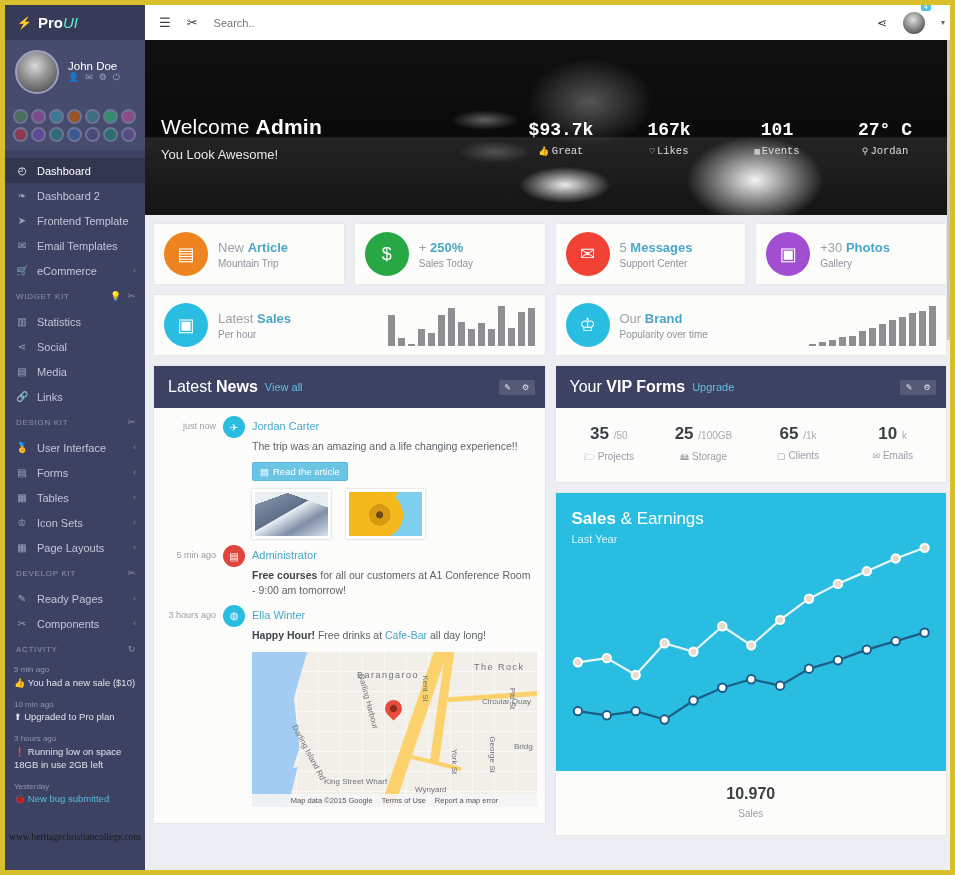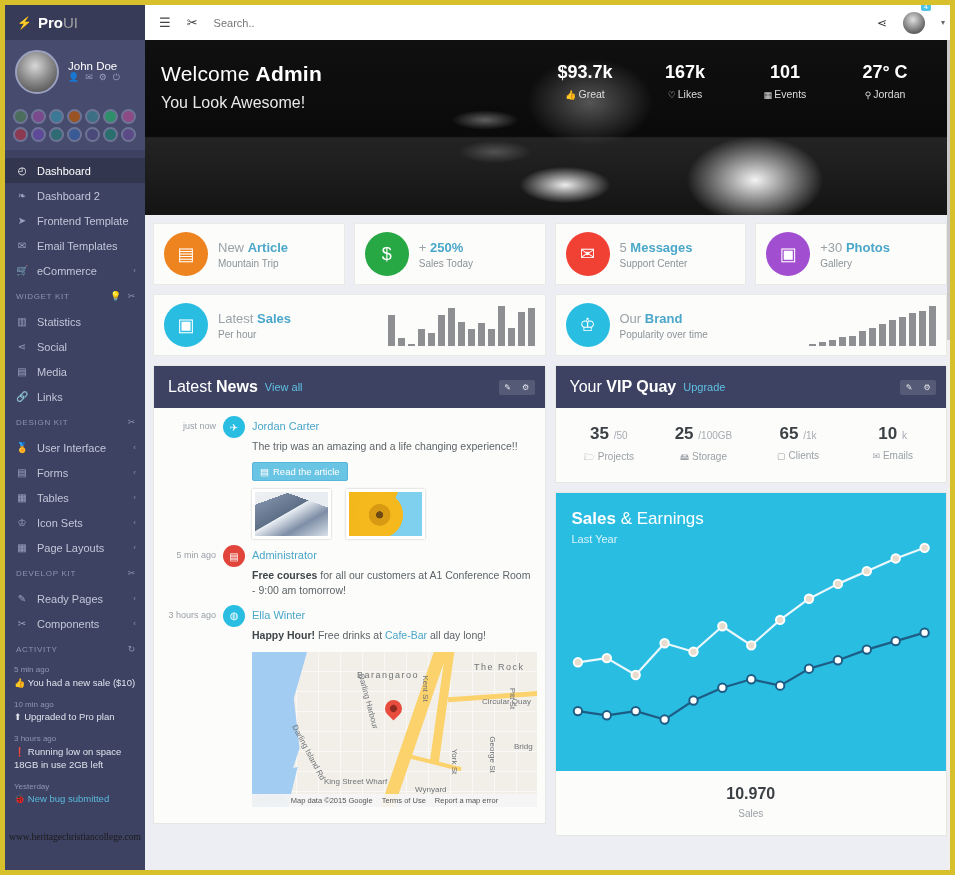--- a/index.html
+++ b/index.html
@@ -25,21 +25,21 @@
     overflow: hidden;
   }
   .brand {
     height: 35px; background: #373b58;
     display: flex; align-items: center; gap: 6px;
     padding-left: 12px;
   }
   .brand .bolt { color: #fff; font-size: 12px; }
   .brand .bname { font-size: 15px; color: #fff; }
   .brand .bname b { font-weight: bold; }
-  .brand .bname span { color: #a3a3a3; font-weight: normal; }
+  .brand .bname span { color: #5eead4; font-weight: normal; font-style: italic; }
 
   .userbox {
     background: #474c6e;
     padding: 10px 8px 12px 10px;
     display: flex; align-items: center; gap: 9px;
     height: 65px;
   }
   .avatar-lg {
     width: 44px; height: 44px; border-radius: 50%;
     border: 2px solid #9aa0bd;
@@ -125,28 +125,28 @@
     position: absolute; inset: 0;
     background:
       radial-gradient(ellipse 110px 70px at 610px 140px, rgba(255,255,255,.95) 0%, rgba(255,255,255,0) 62%),
       radial-gradient(ellipse 70px 28px at 420px 145px, rgba(255,255,255,.92) 0%, rgba(255,255,255,0) 65%),
       radial-gradient(ellipse 90px 62px at 445px 62px, rgba(255,255,255,.30) 0%, rgba(255,255,255,0) 70%),
       radial-gradient(ellipse 48px 14px at 340px 80px, rgba(255,255,255,.35) 0%, rgba(255,255,255,0) 70%),
       radial-gradient(ellipse 52px 16px at 350px 112px, rgba(255,255,255,.22) 0%, rgba(255,255,255,0) 70%),
       linear-gradient(180deg, #101010 0%, #0a0a0a 55%, #242424 56%, #141414 100%);
   }
   .hero .hinner {
-    position: absolute; inset: 0; display: flex; align-items: flex-start;
+    position: absolute; inset: 0; display: flex; align-items: center;
     padding: 22px 20px 0 16px;
   }
   .hero .wel { flex: 1; }
   .hero .wel h1 { font-size: 21px; font-weight: normal; color: #fff; letter-spacing: .2px; }
   .hero .wel h1 b { font-weight: bold; }
-  .hero .wel p { font-size: 16px; color: #e8e8e8; margin-top: 8px; }
-  .hstats { display: flex; gap: 0; align-items: flex-start; }
+  .hero .wel p { font-size: 13px; color: #e8e8e8; margin-top: 8px; }
+  .hstats { display: flex; gap: 8px; align-items: flex-start; font-family: Liberation Mono, monospace; }
   .hstat { width: 100px; text-align: center; }
   .hstat .v { font-size: 18px; font-weight: bold; color: #fff; }
   .hstat .l { font-size: 10.5px; color: #ddd; margin-top: 5px; }
   .hstat .l .ico { font-size: 9px; margin-right: 2px; }
 
   .content { padding: 8px 8px 0 8px; }
 
   .row { display: flex; gap: 9px; margin-bottom: 9px; }
   .col { flex: 1; min-width: 0; }
 
@@ -671,21 +671,21 @@
                     </div>
                   </div>
                 </div>
               </div>
           </div>
         </div>
 
         <div class="col">
           <div class="panel" style="margin-bottom:9px;">
             <div class="phead">
-              <span class="ptitle"><span>Your </span><b>VIP Quay</b></span>
+              <span class="ptitle"><span>Your </span><b>VIP Forms</b></span>
               <span class="plink">Upgrade</span>
               <span class="pbtns">
                 <span>✎</span>
                 <span>⚙</span>
               </span>
             </div>
             <div class="vip" id="vip-stats">
                 <div class="vipcol">
                   <div class="vv"><span class="vn">35</span> <small class="vu">/50</small></div>
                   <div class="vl"><span class="ico">🗁</span><span class="vt">Projects</span></div>

